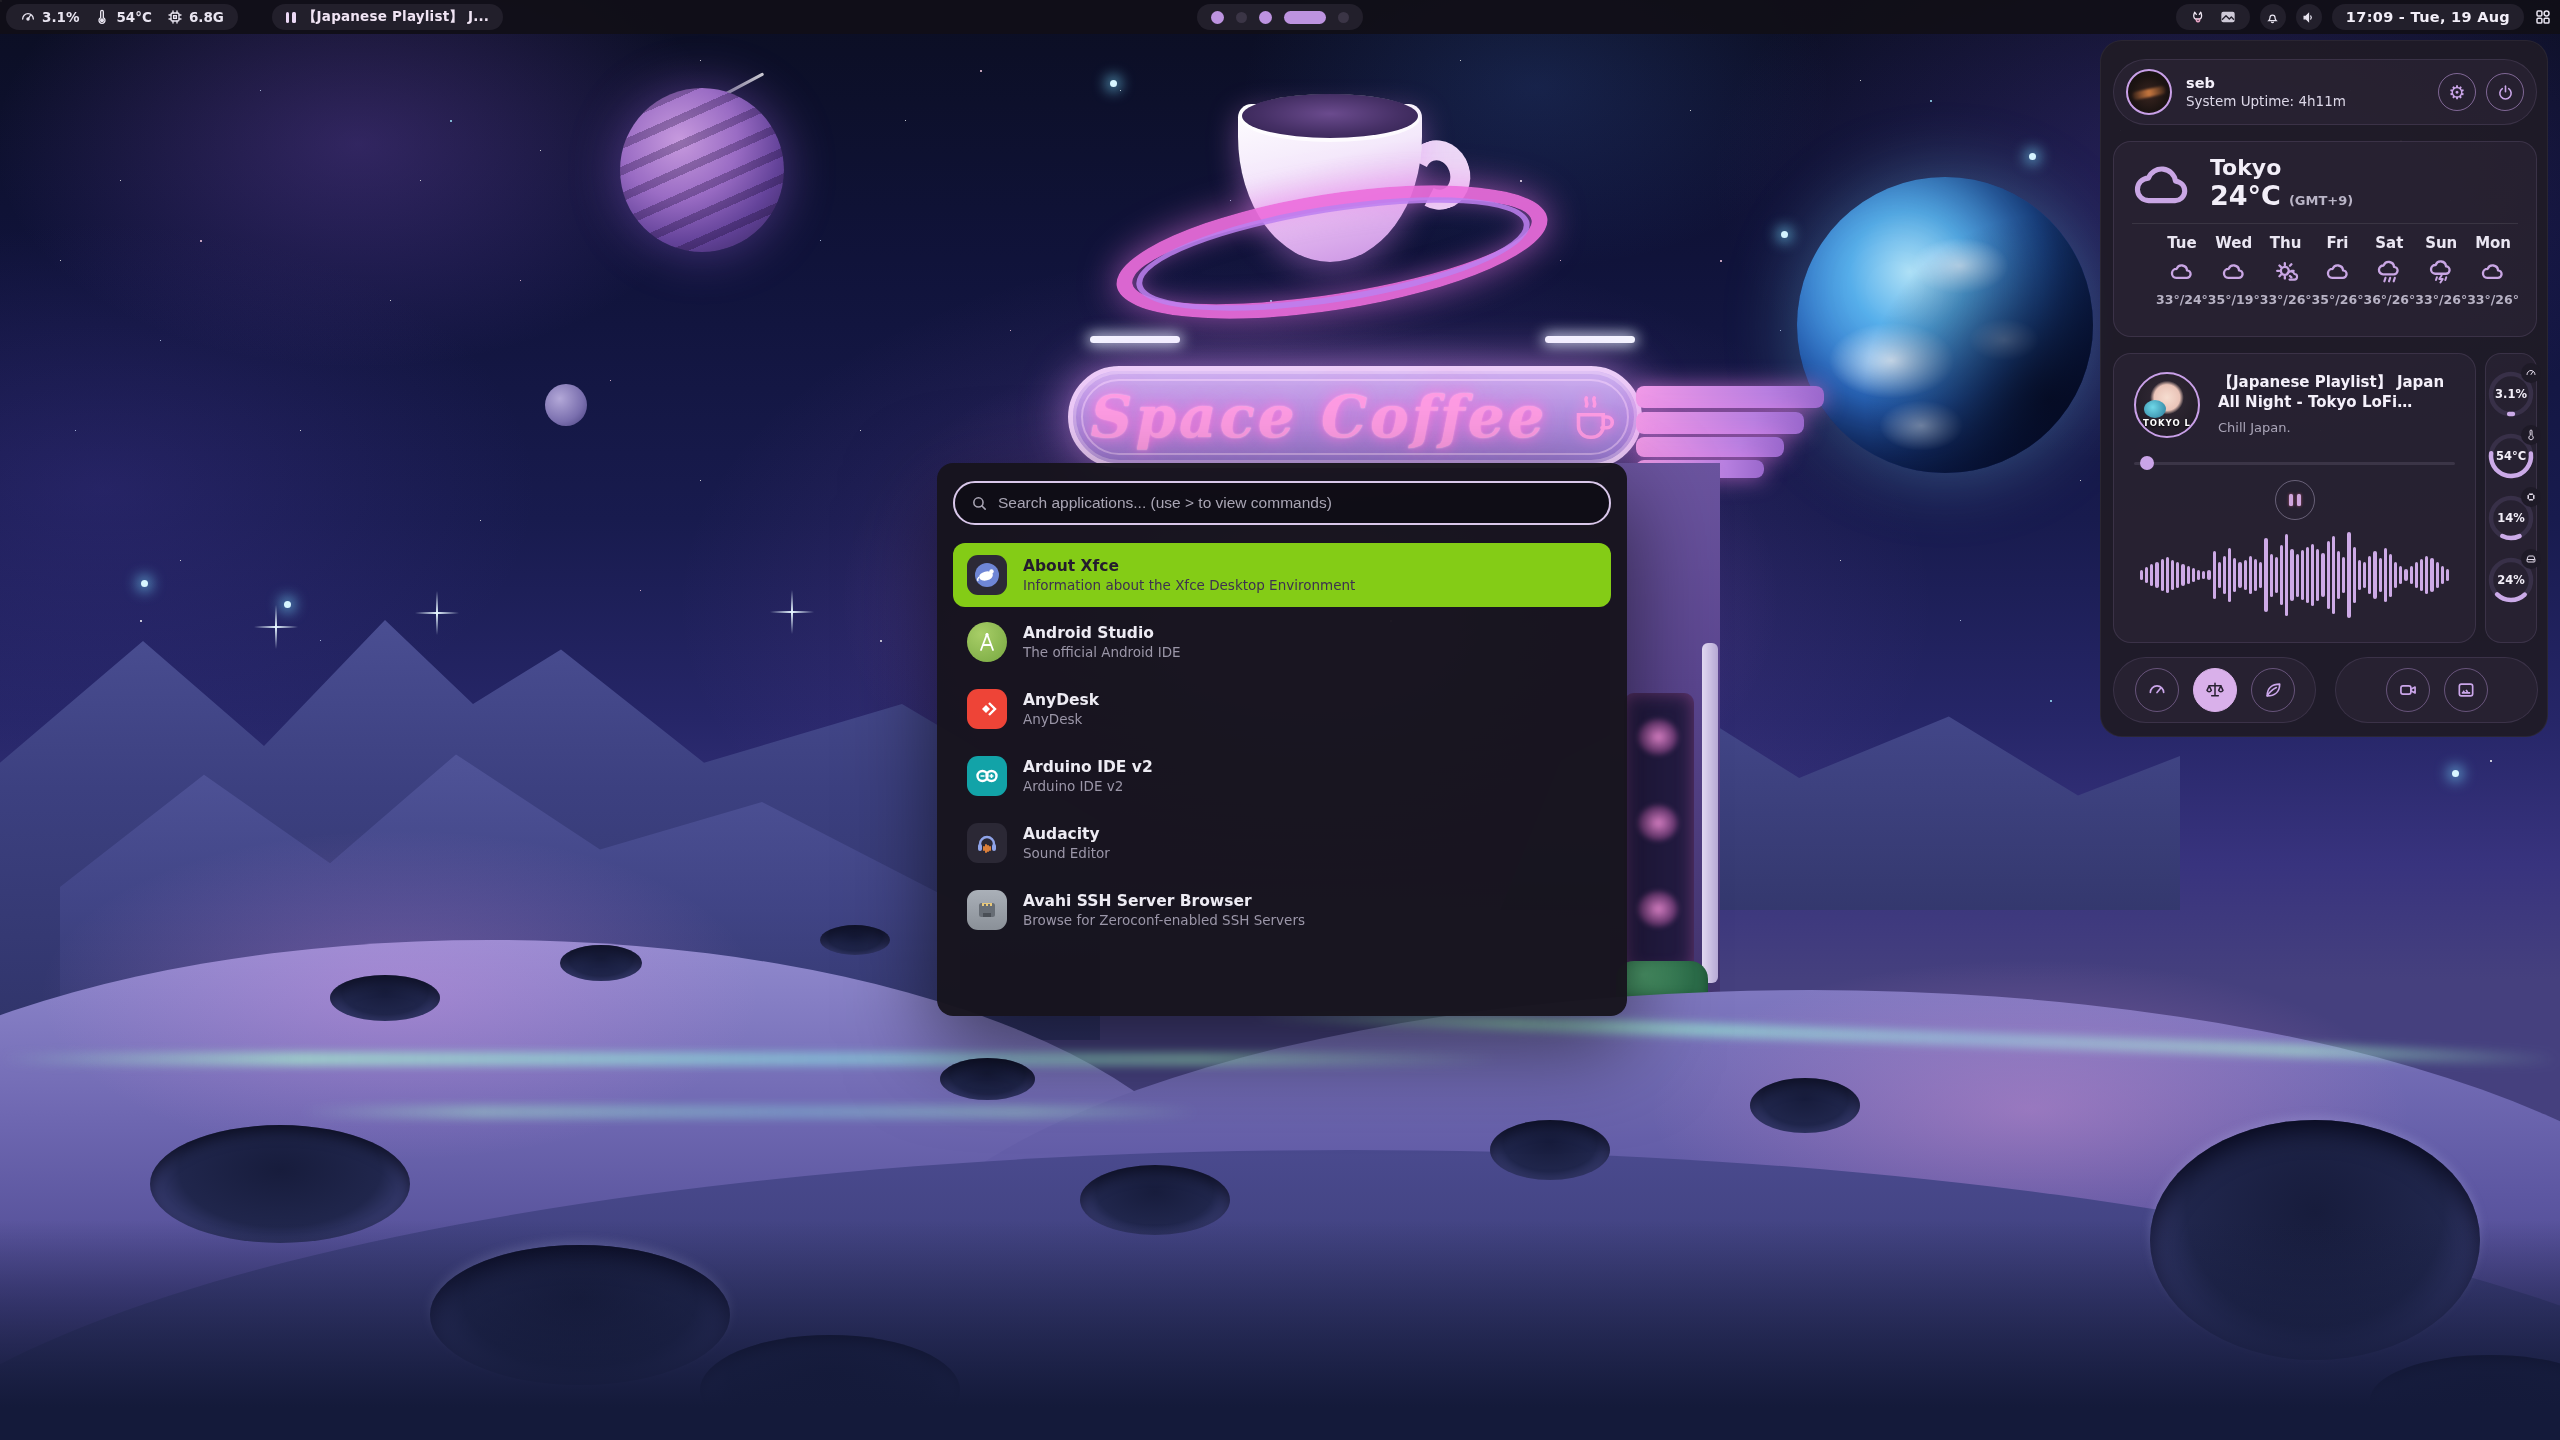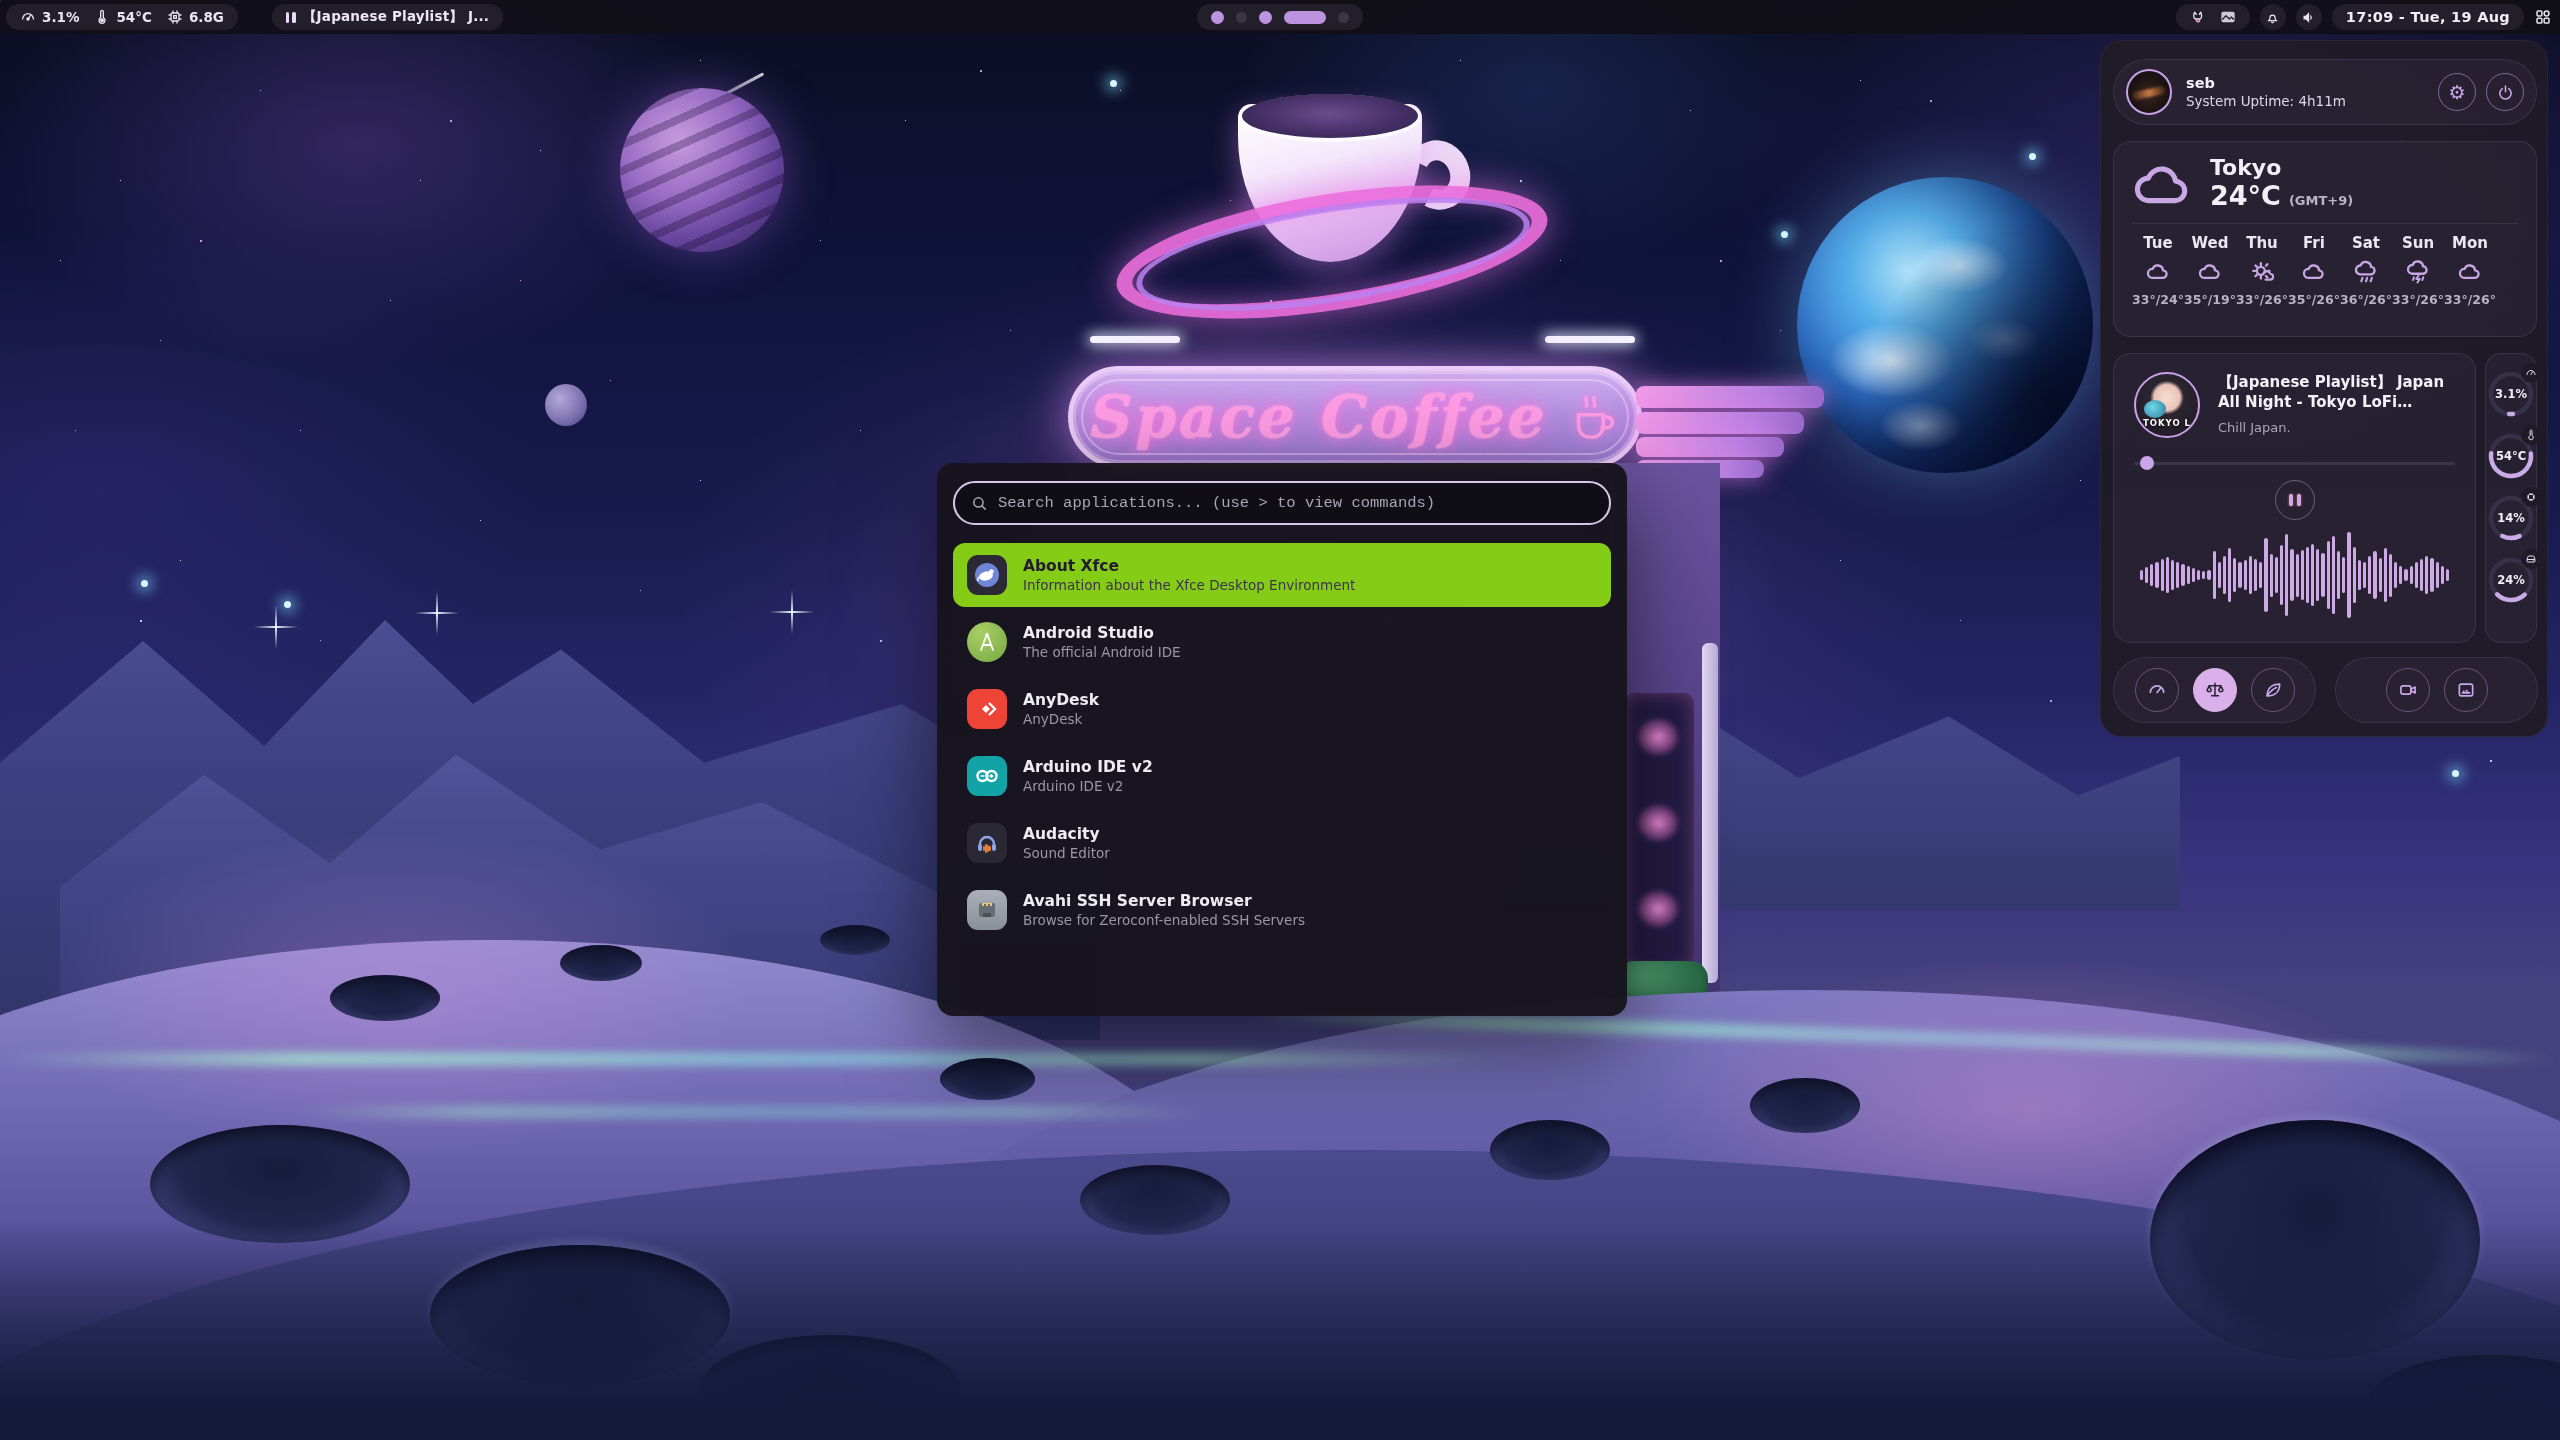--- a/index.html
+++ b/index.html
@@ -164,21 +164,21 @@
   .circ26 { width:26px; height:26px; border-radius:50%; background:#221f2b; display:flex;
     align-items:center; justify-content:center; }
   .clock { color:#f2eef8; font-size:14.5px; font-weight:800; letter-spacing:.3px; }
 
   
   .launcher { position:absolute; left:937px; top:463px; width:690px; height:553px; border-radius:16px;
     background:rgba(23,20,29,.97); box-shadow:0 30px 90px rgba(0,0,0,.55); z-index:40; padding:18px 16px; }
   .searchbox { width:658px; height:44px; border-radius:22px; background:rgba(10,8,14,.55);
     border:2px solid #d9c7ea; display:flex; align-items:center; padding:0 16px; gap:10px; }
   .searchbox input { flex:1; background:transparent; border:none; outline:none; color:#e8e4f0;
-    font-size:15.5px; font-family:Liberation Mono, monospace; }
+    font-size:15.5px; font-family:Liberation Sans, sans-serif; }
   .searchbox input::placeholder { color:#a9a5b4; }
   .applist { margin-top:18px; display:flex; flex-direction:column; gap:3px; }
   .approw { height:64px; border-radius:12px; display:flex; align-items:center; padding:0 14px; gap:16px; }
   .approw.selected { background:#84cc16; }
   .app-title { font-size:15.5px; font-weight:800; color:#edebf3; line-height:1.45; }
   .app-sub { font-size:13.5px; color:#9b96a8; line-height:1.3; }
   .approw.selected .app-title { color:#241c2e; }
   .approw.selected .app-sub { color:#3d3150; }
   .appico { width:40px; height:40px; border-radius:11px; flex:0 0 auto; display:flex;
     align-items:center; justify-content:center; position:relative; overflow:hidden; }
@@ -207,21 +207,21 @@
     display:flex; align-items:center; justify-content:center; color:#cba6ea; background:transparent; }
   .gear-glyph { font-size:19px; line-height:1; }
 
   .weathercard { left:12px; top:100px; width:424px; height:196px; padding:14px 18px; }
   .w-top { display:flex; align-items:center; gap:16px; }
   .w-city { font-size:22px; font-weight:800; color:#f2eef8; line-height:1.1; }
   .w-temp-row { display:flex; align-items:baseline; gap:8px; }
   .w-temp { font-size:27px; font-weight:800; color:#f2eef8; }
   .w-tz { font-size:13px; font-weight:700; color:#b9b4c6; }
   .w-div { height:1px; background:rgba(255,255,255,.09); margin:12px 0 10px 0; }
-  .fcast { display:flex; justify-content:flex-start; }
+  .fcast { display:flex; justify-content:space-between;margin-left:24px; }
   .fday { display:flex; flex-direction:column; align-items:center; gap:6px; width:52px; }
   .fday-name { font-size:15px; font-weight:800; color:#eae6f2; }
   .fday-ico { width:28px; height:28px; }
   .fday-ico svg { width:100%; height:100%; }
   .fday-temp { font-size:12.5px; font-weight:600; color:#b7b2c4; white-space:nowrap; }
 
   .musiccard { left:12px; top:312px; width:363px; height:290px; padding:18px 20px; }
   .m-top { display:flex; gap:18px; }
   .album { width:66px; height:66px; border-radius:50%; border:2.5px solid #c9a0e8; flex:0 0 auto;
     position:relative; overflow:hidden;

